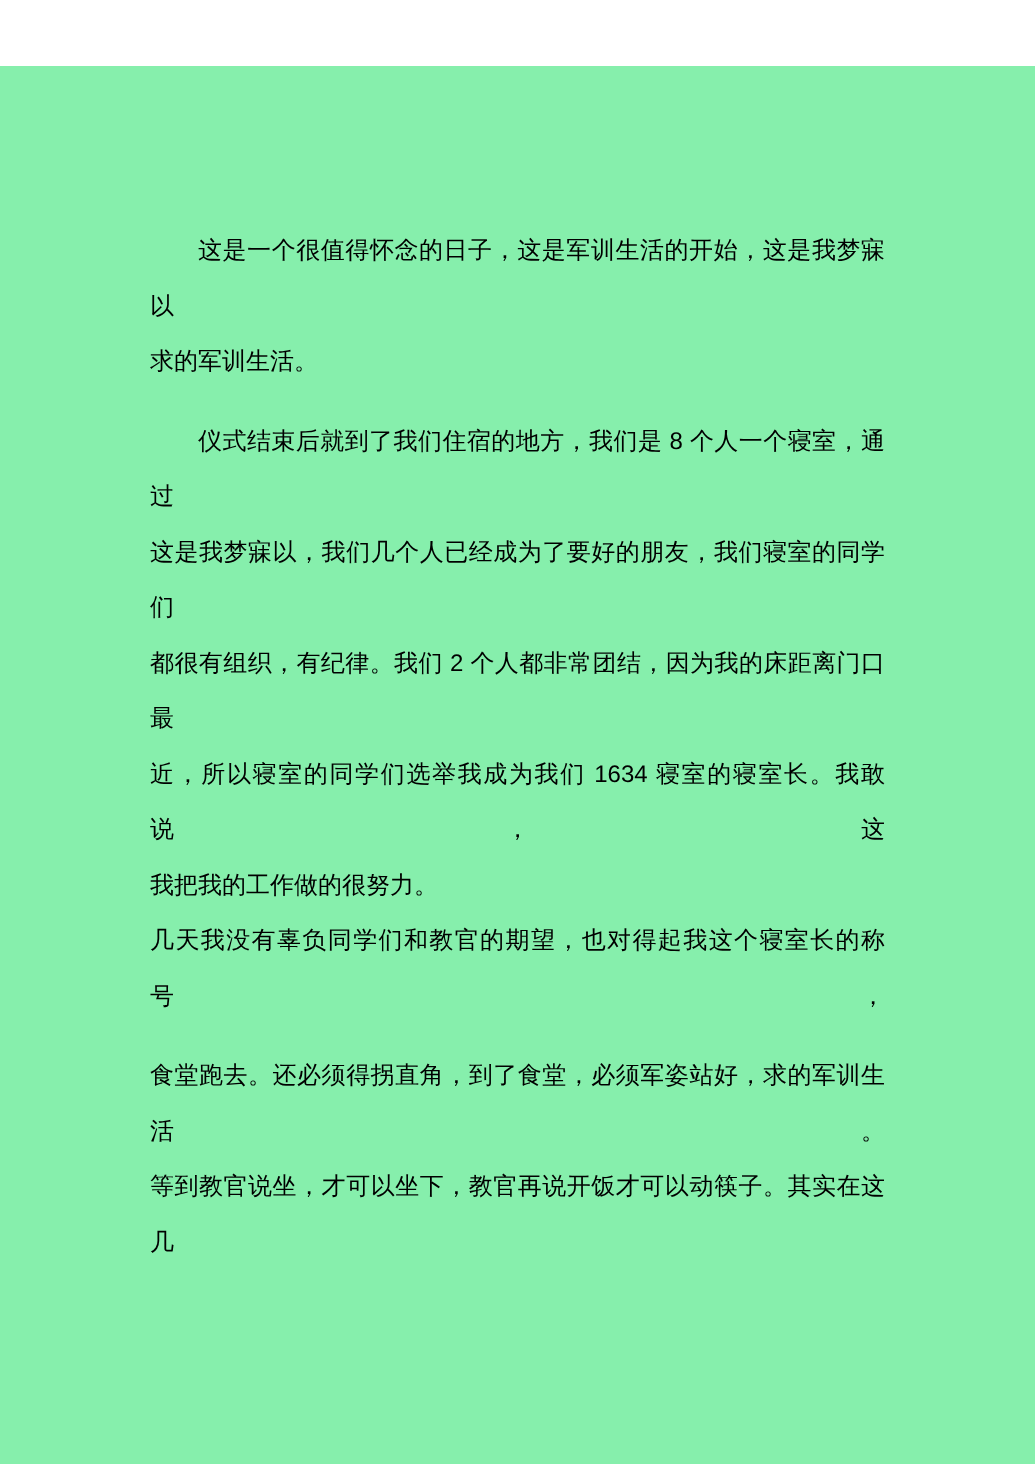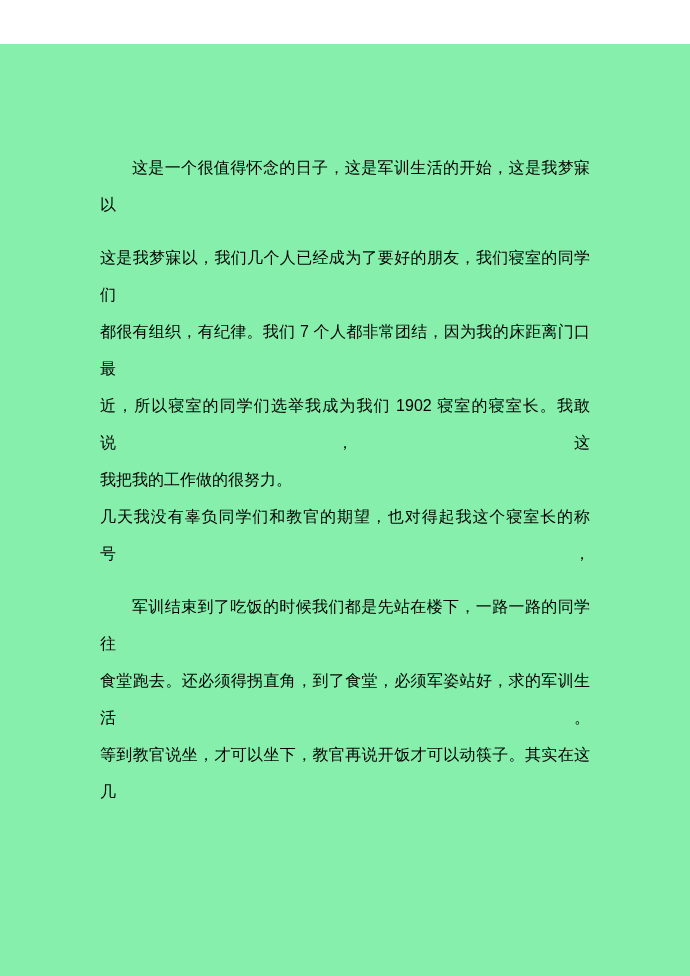--- a/index.html
+++ b/index.html
@@ -44,33 +44,34 @@
     text-indent: 2em;
   }
 </style>
 </head>
 <body>
 
 <div class="page">
 
   <div class="paragraph">
     <div class="line first fill">这是一个很值得怀念的日子，这是军训生活的开始，这是我梦寐以</div>
+    <div class="line">求的军训生活。</div>
   </div>
 
   <div class="paragraph">
   </div>
 
   <div class="paragraph">
+    <div class="line first fill">仪式结束后就到了我们住宿的地方，我们是 8 个人一个寝室，通过</div>
     <div class="line fill">这是我梦寐以，我们几个人已经成为了要好的朋友，我们寝室的同学们</div>
-    <div class="line fill">都很有组织，有纪律。我们 7 个人都非常团结，因为我的床距离门口最</div>
-    <div class="line fill">近，所以寝室的同学们选举我成为我们 1902 寝室的寝室长。我敢说，这</div>
+    <div class="line fill">都很有组织，有纪律。我们 2 个人都非常团结，因为我的床距离门口最</div>
+    <div class="line fill">近，所以寝室的同学们选举我成为我们 1634 寝室的寝室长。我敢说，这</div>
     <div class="line">我把我的工作做的很努力。</div>
     <div class="line fill">几天我没有辜负同学们和教官的期望，也对得起我这个寝室长的称号，</div>
   </div>
 
   <div class="paragraph">
-    <div class="line first fill">军训结束到了吃饭的时候我们都是先站在楼下，一路一路的同学往</div>
     <div class="line fill">食堂跑去。还必须得拐直角，到了食堂，必须军姿站好，求的军训生活。</div>
     <div class="line fill">等到教官说坐，才可以坐下，教官再说开饭才可以动筷子。其实在这几</div>
 
   </div>
 
 </div>
 
 </body></html>

